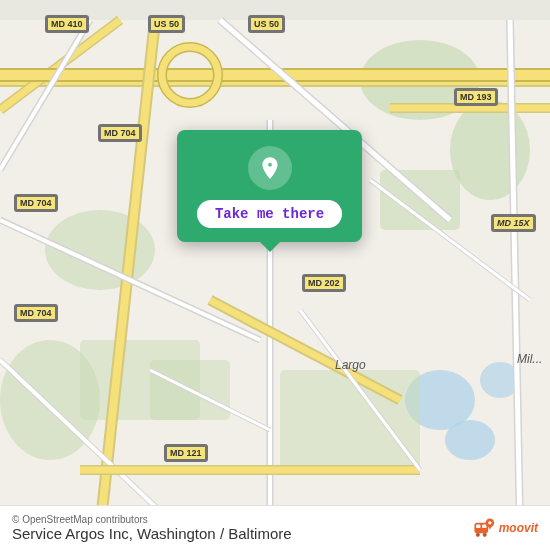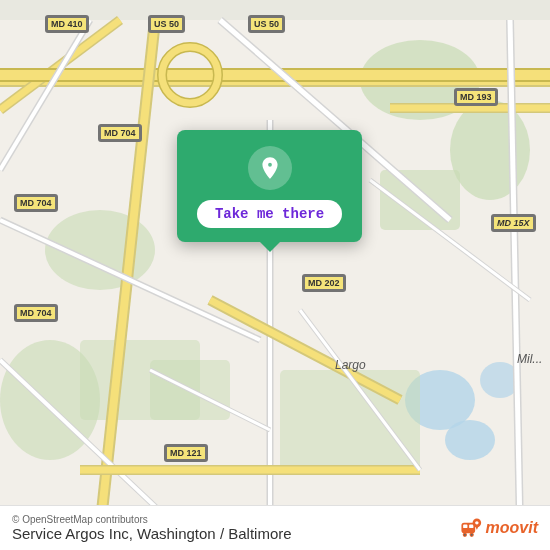--- a/index.html
+++ b/index.html
@@ -106,21 +106,21 @@
       align-items: center;
       gap: 4px;
     }
 
     .moovit-icon {
       width: 24px;
       height: 24px;
     }
 
     .moovit-text {
-      font-size: 16px;
+      font-size: 12px;
       font-weight: bold;
       color: #e8632a;
       font-style: italic;
     }
 
     
     .road-label {
       position: absolute;
       background: #f5e47a;
       border: 3px solid #737373;

